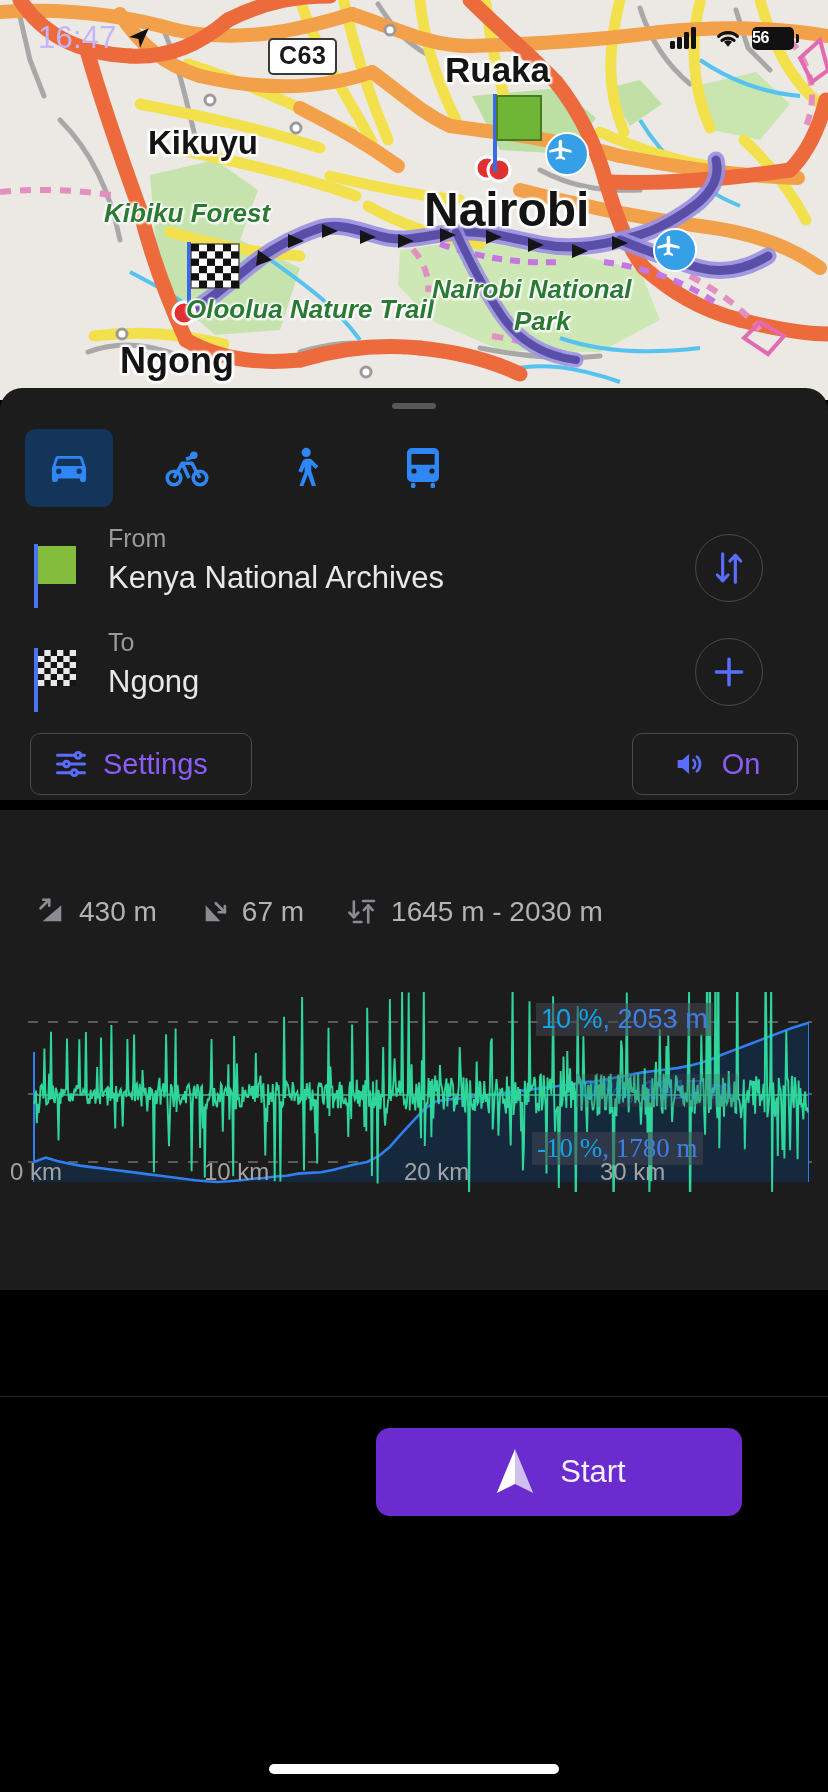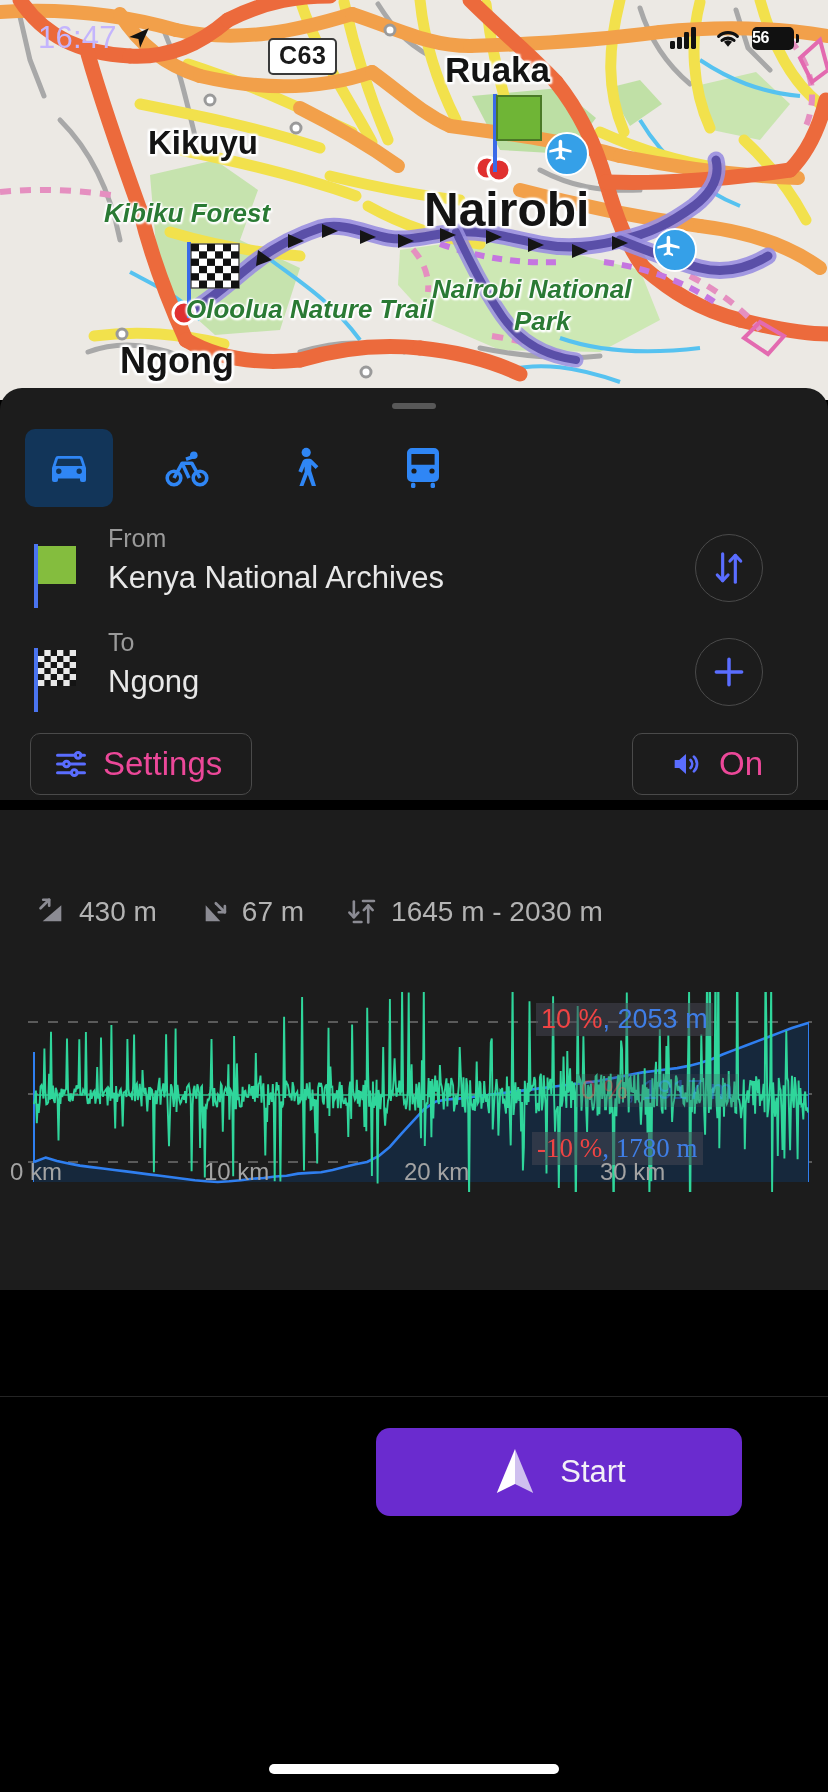--- a/index.html
+++ b/index.html
@@ -157,21 +157,21 @@
   .pill {
     position: absolute;
     height: 62px;
     border-radius: 10px;
     border: 1.3px solid #4a4a4a;
     display: flex; align-items: center;
     gap: 14px;
     padding: 0 22px;
   }
   .pill .txt {
-    font-size: 33px; color: #ec4899; font-weight: 500;
+    font-size: 29px; color: #8b5cf6; font-weight: 500;
   }
 
   
   #details-panel {
     position: absolute; left: 0; top: 810px;
     width: 828px; height: 480px;
     background: #1c1c1c;
     z-index: 15;
   }
   #stats-main {
@@ -199,21 +199,21 @@
     font-size: 24px; color: #a3a3a3;
     top: 166px;
   }
   .gl-lab {
     position: absolute;
     font-size: 27px;
     background: rgba(70,70,82,0.55);
     padding: 1px 5px;
     white-space: nowrap;
   }
-  .gl-lab .pc { color: #ef4444; }
+  .gl-lab .pc { color: #0ea5e9; }
   .gl-lab .el { color: #3f7ee6; }
   .gl-lab.mid { opacity: 0.45; }
 
   #details-btn {
     position: absolute; left: 38px; top: 402px;
     width: 652px; height: 66px;
     background: #3b3543;
     border-radius: 9px;
     display: flex; align-items: center; justify-content: center;
     font-size: 30px; color: #f2f0f5;

